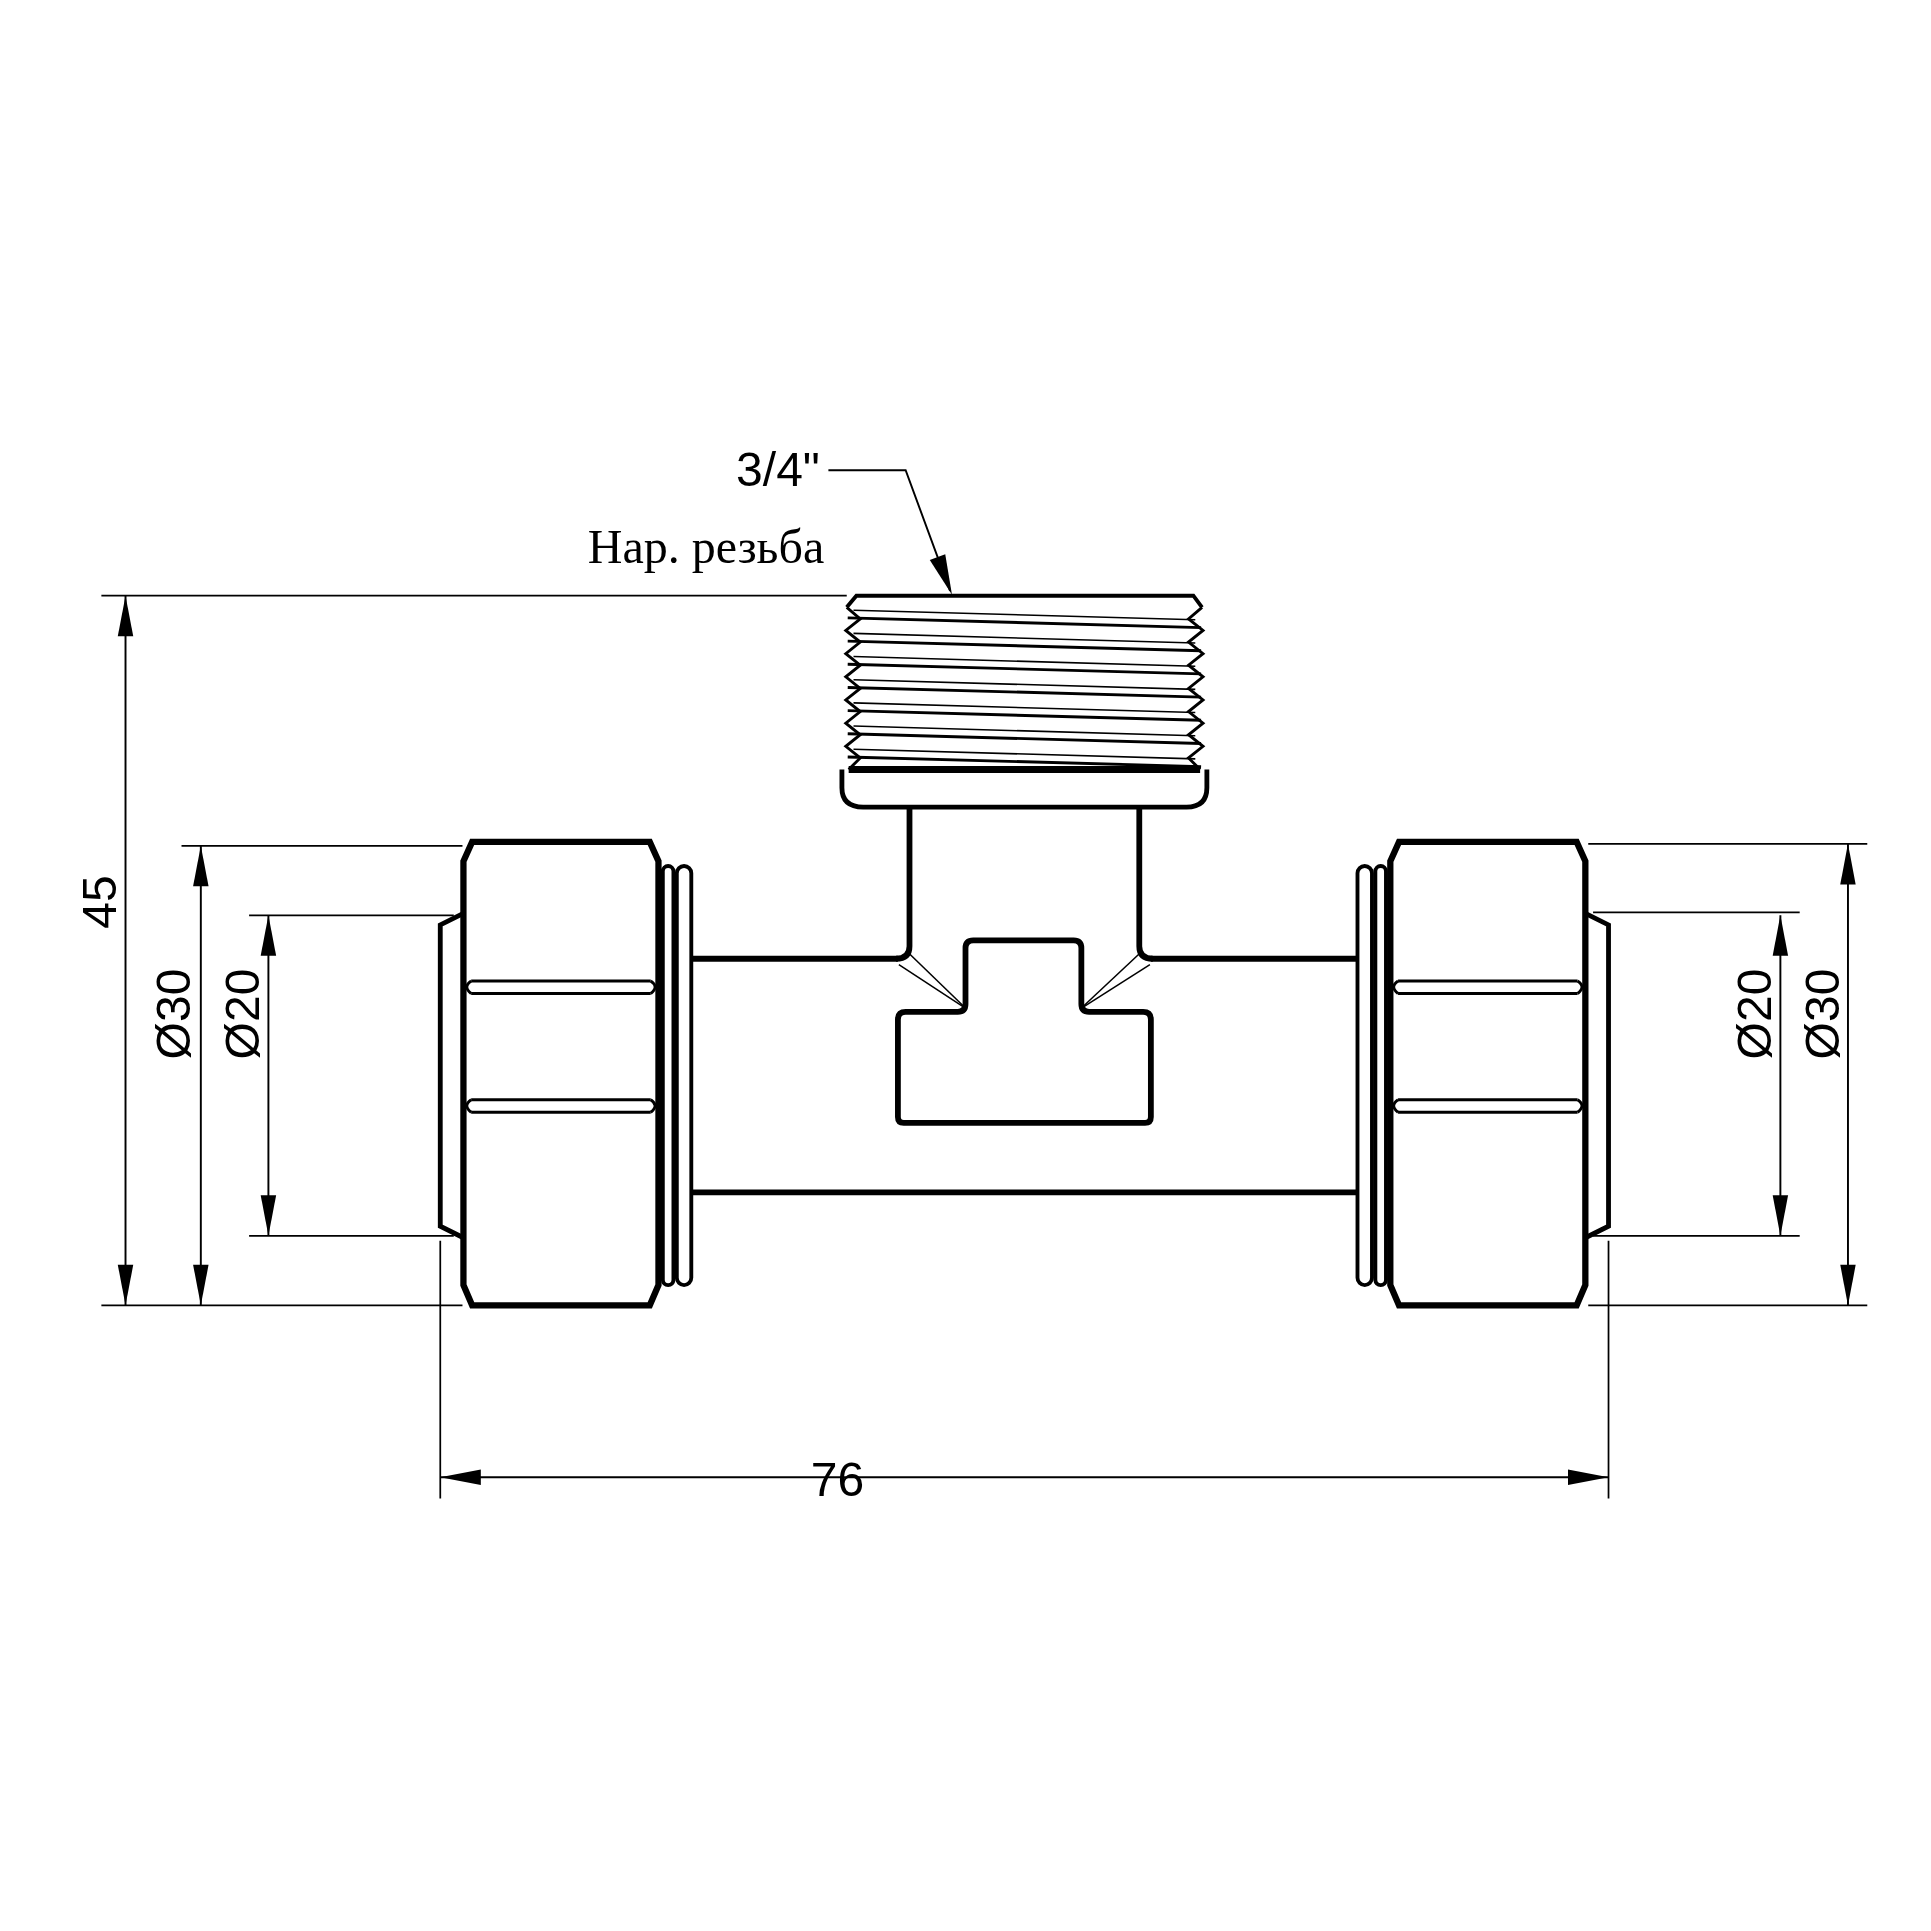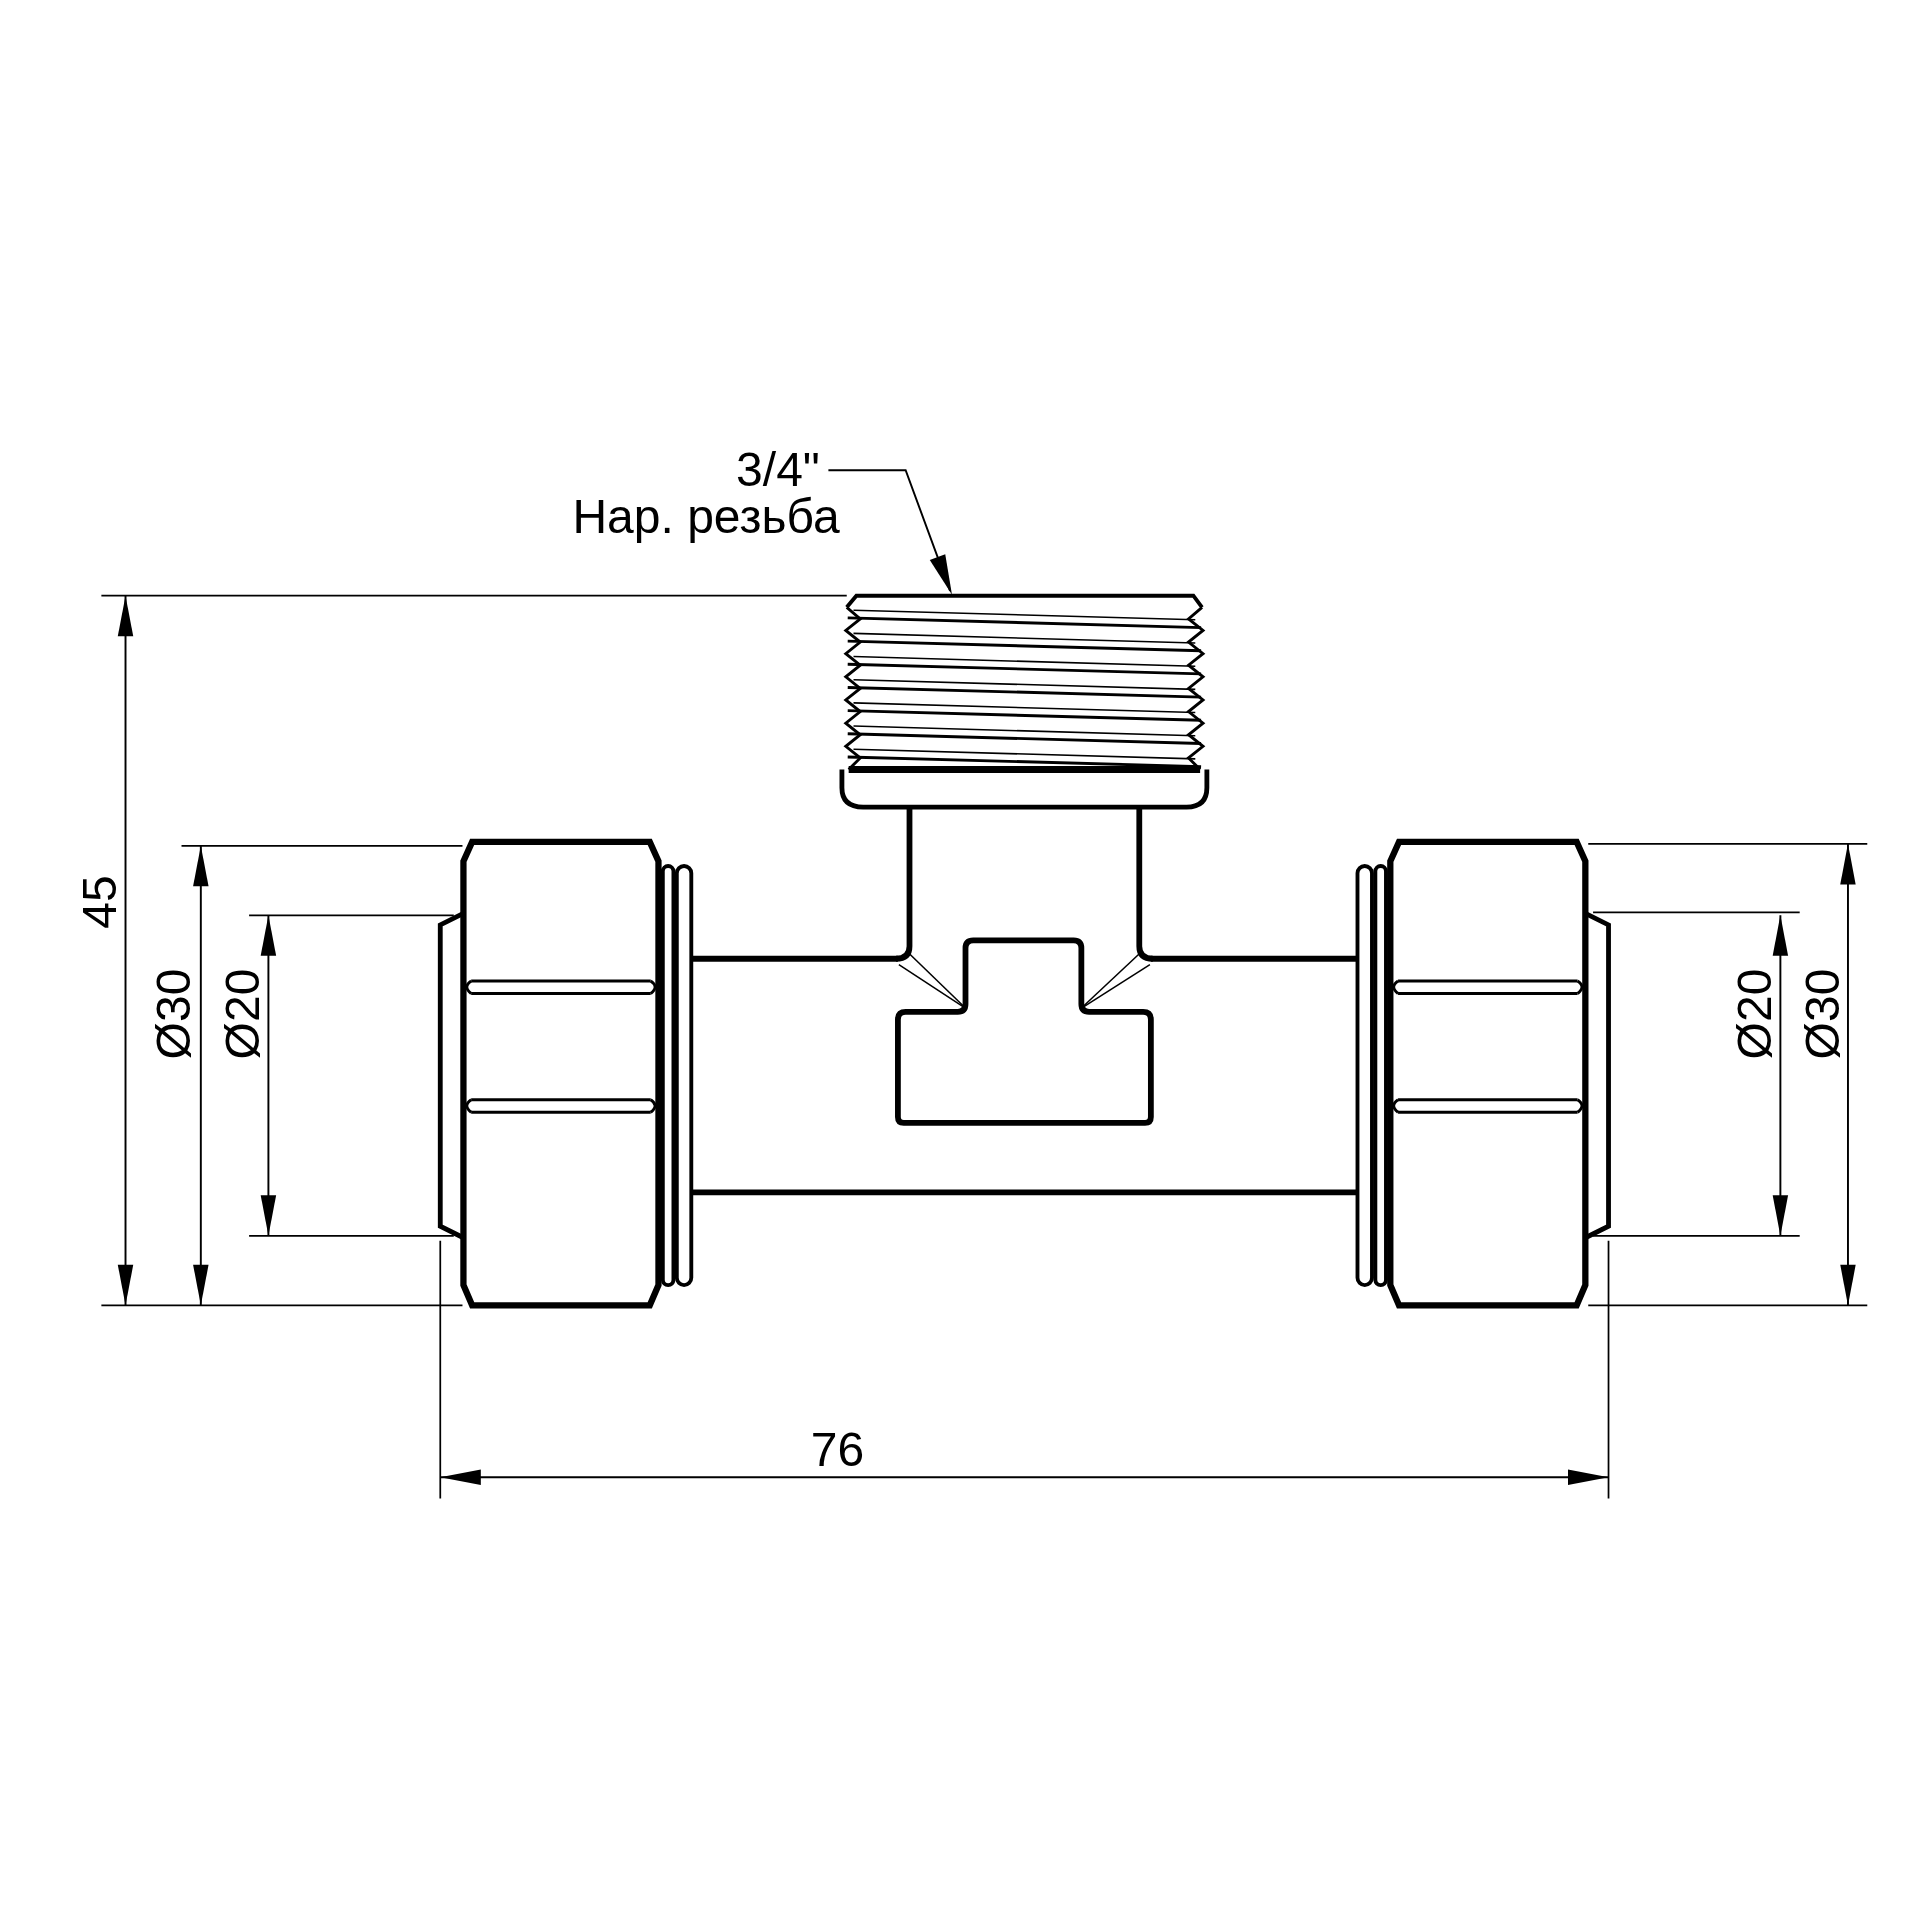--- a/index.html
+++ b/index.html
@@ -158,27 +158,27 @@
     <path d="M1642,946 L1666,958 L1666,1270 L1642,1282" fill="none" stroke="#000" stroke-width="5"></path>
 
     <g fill="none" stroke="#000" stroke-width="4">
       <rect x="1424.5" y="897" width="11" height="434" rx="5.5"></rect>
       <rect x="1406" y="897" width="15" height="434" rx="7.5"></rect>
     </g>
   </svg>
 
   <div class="lbl" style="left:633px;top:445px;width:290px;">3/4"</div>
 
-  <div class="lbl" style="left:561px;top:492px;width:290px;">Нар. резьба</div>
+  <div class="lbl" style="left:561px;top:522px;width:290px;font-family:Liberation Serif, serif;">Нар. резьба</div>
 
   <div class="lbl rot" style="left:32px;top:877px;width:135px;">45</div>
 
   <div class="lbl rot" style="left:106px;top:989px;width:135px;">Ø30</div>
 
   <div class="lbl rot" style="left:175px;top:989px;width:135px;">Ø20</div>
 
   <div class="lbl rot" style="left:1687px;top:989px;width:135px;">Ø20</div>
 
   <div class="lbl rot" style="left:1755px;top:989px;width:135px;">Ø30</div>
 
-  <div class="lbl" style="left:770px;top:1425px;width:135px;">76</div>
+  <div class="lbl" style="left:770px;top:1455px;width:135px;">76</div>
 </div>
 
 
 </body></html>

